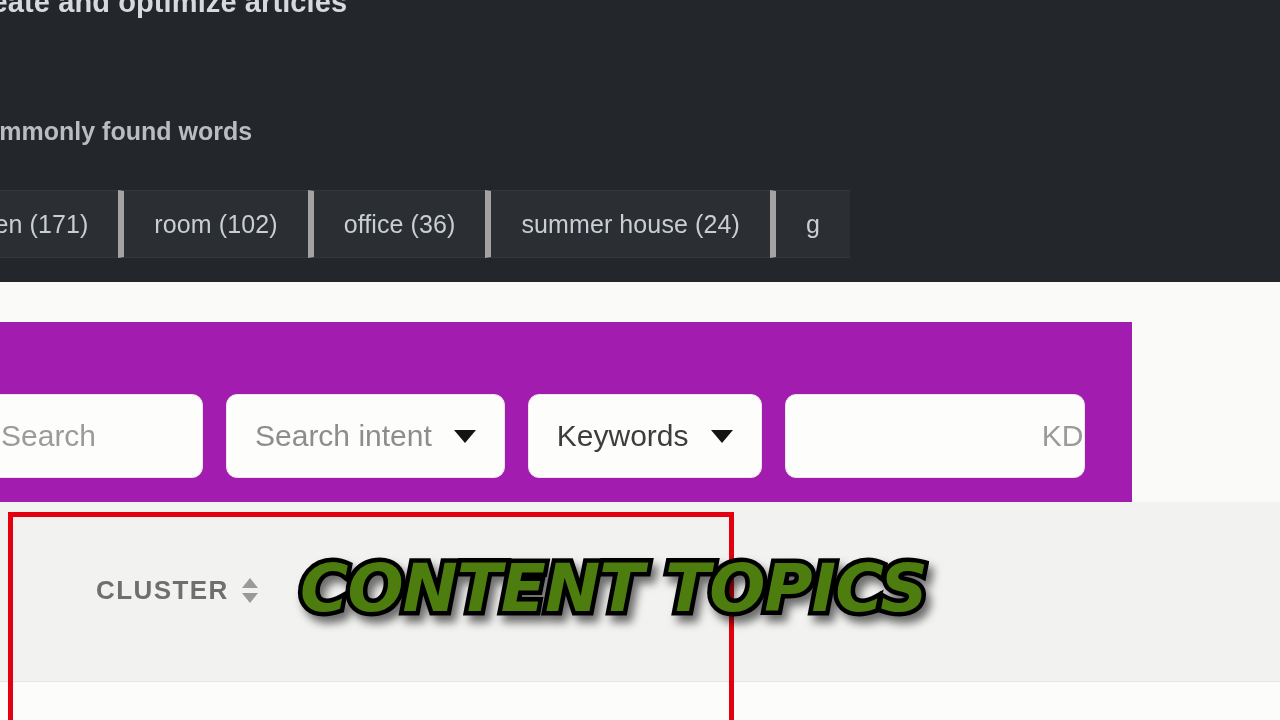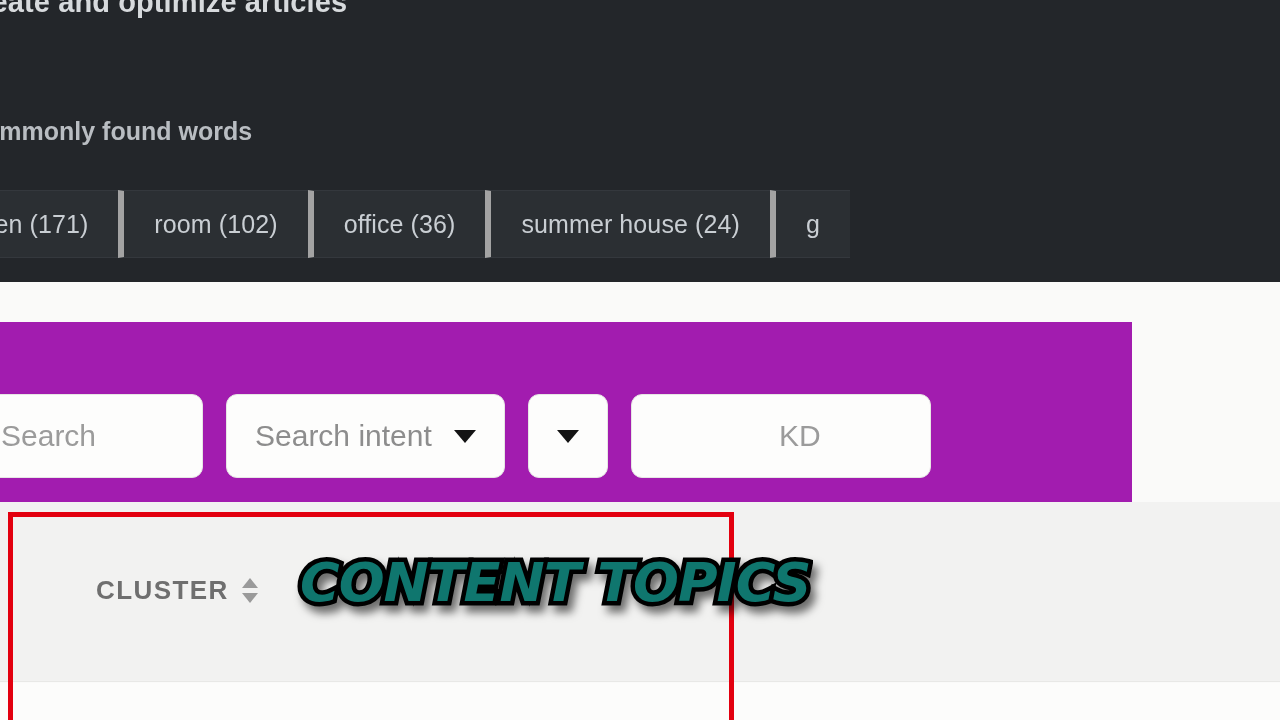--- a/index.html
+++ b/index.html
@@ -58,21 +58,21 @@
   }
   .field {
     display:flex; align-items:center; justify-content:center;
     height:84px; border:1.6px solid #e6e6e4; border-radius:11px;
     background:#fdfdfc; font-size:30px; color:#9b9b9b; font-weight:400;
   }
   .field.search-field { width:263px; margin-left:-60px; justify-content:flex-start; padding-left:60px; }
   .field.select-field { padding:4px 28px; gap:22px; }
   .field.select-field .sel-label { color:#8d8d8d; }
   .field.select-field.strong .sel-label { color:#3d3d3d; font-weight:400; }
-  .field.kd-field { width:300px; justify-content:center; padding-left:38px; }
+  .field.kd-field { width:300px; justify-content:flex-end; padding-left:38px; }
   .caret {
     width:0; height:0; border-left:11px solid transparent;
     border-right:11px solid transparent; border-top:13px solid #141414;
   }
 
   
   .table-area {
     position:absolute; left:0; top:502px; width:1280px; height:218px;
     background:#fafaf9;
   }
@@ -103,22 +103,22 @@
   .red-box {
     position:absolute; left:8px; top:512px; width:726px; height:260px;
     border:5px solid #e3000f; border-bottom:none;
     pointer-events:none;
   }
 
   
   .caption {
     position:absolute; left:300px; top:556px;
     font-family:"DejaVu Sans", sans-serif;
-    font-size:54px; font-weight:900; font-style:italic;
-    color:#0f766e; letter-spacing:-1px; white-space:nowrap;
+    font-size:66px; font-weight:900; font-style:italic;
+    color:#4d7c0f; letter-spacing:-1px; white-space:nowrap;
     line-height:1;
     -webkit-text-stroke:9px #000;
     paint-order:stroke fill;
     filter:drop-shadow(5px 7px 4px rgba(0,0,0,.55));
   }
 </style>
 </head>
 <body>
 
 <div id="screen">
@@ -155,20 +155,21 @@
       <div class="field search-field">
         <span>Search</span>
       </div>
 
       <div class="field select-field">
         <span class="sel-label">Search intent</span>
         <span class="caret"></span>
       </div>
 
       <div class="field select-field strong">
+        <span class="sel-label">Keywords</span>
         <span class="caret"></span>
       </div>
 
       <div class="field kd-field">
         <span>KD</span>
       </div>
 
     </div>
   </div>
 

